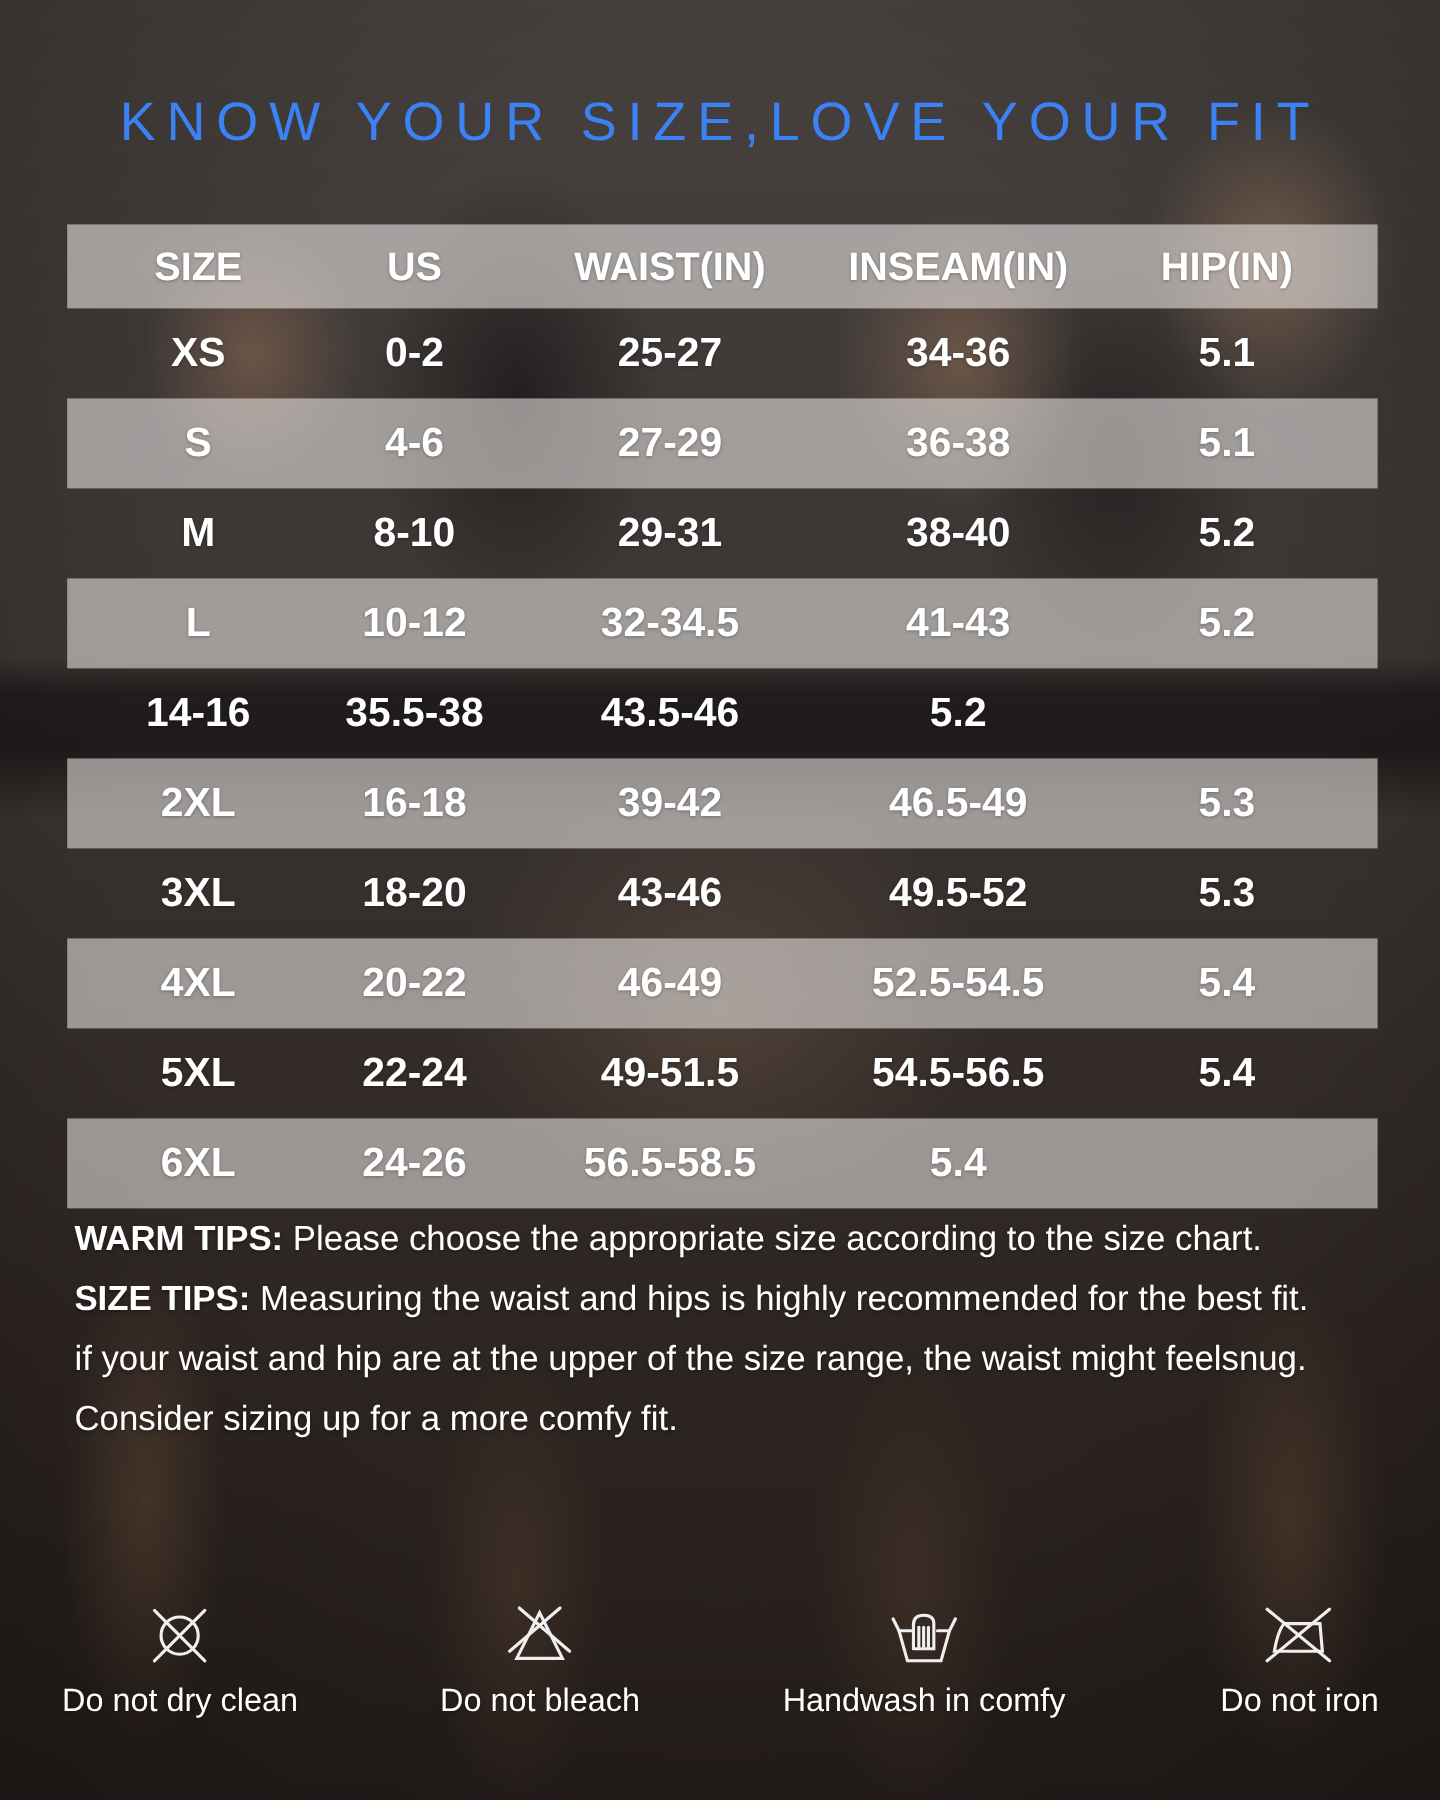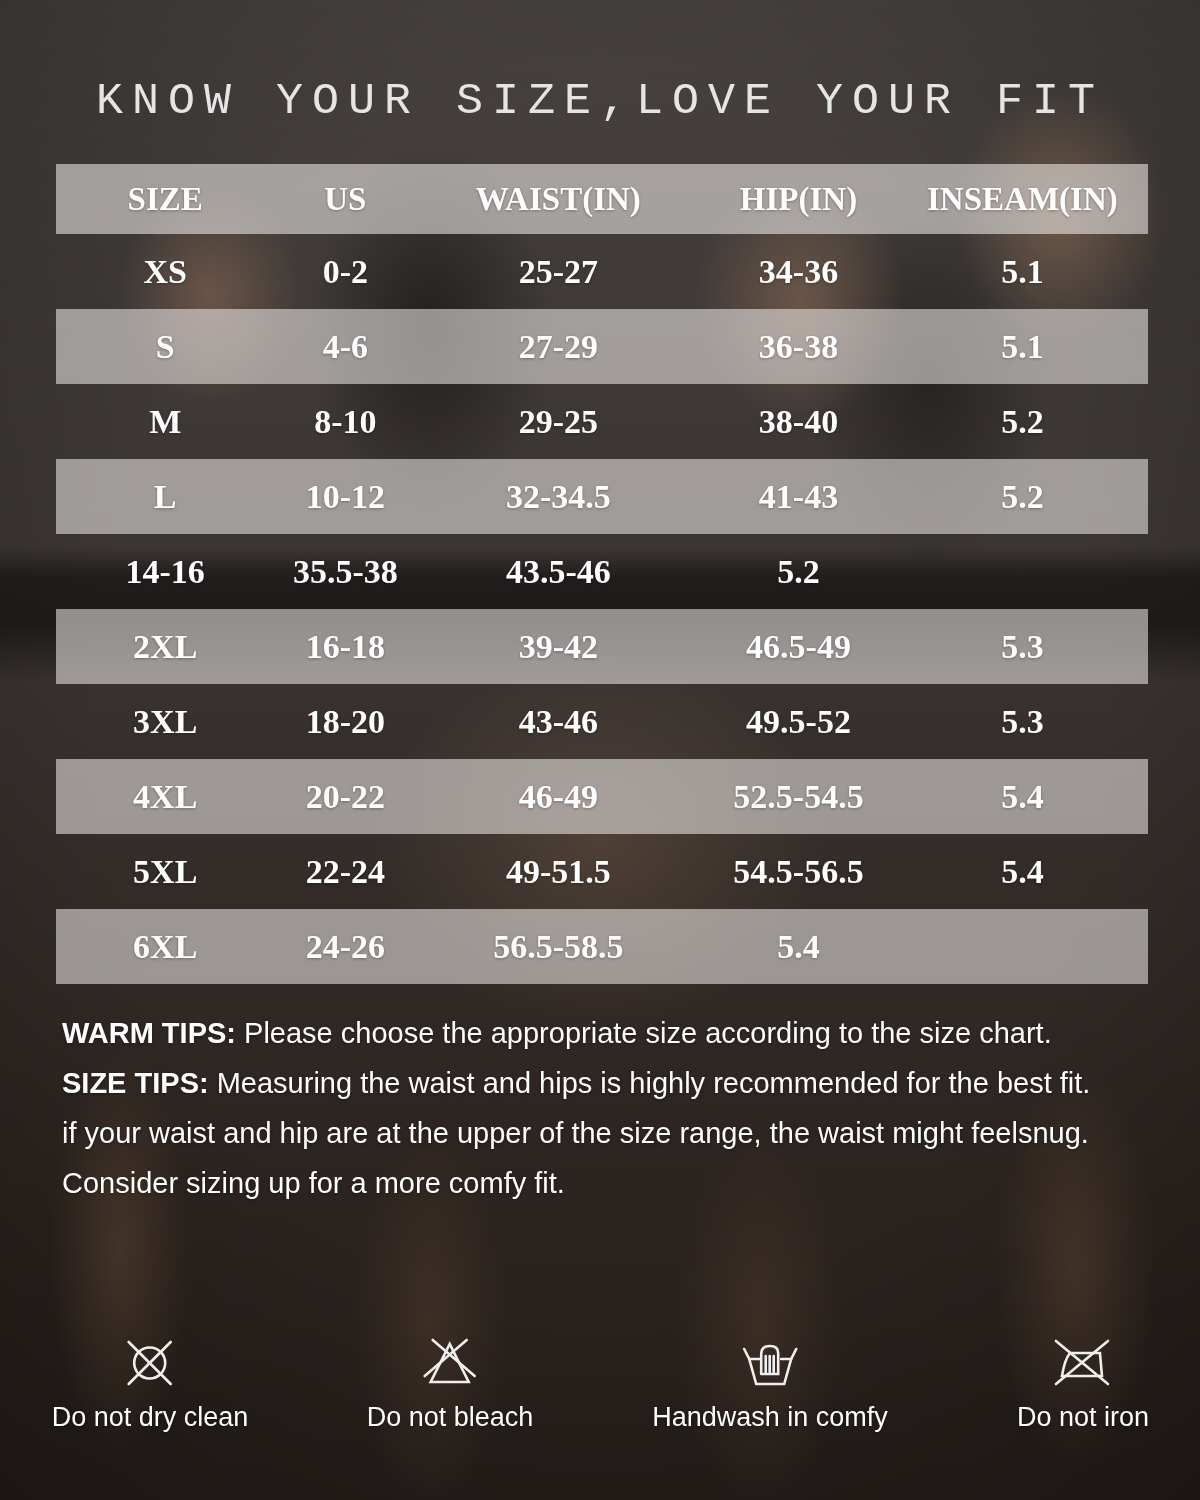--- a/index.html
+++ b/index.html
@@ -22,24 +22,24 @@
       radial-gradient(ellipse 110px 270px at 430px 1320px, rgba(118,86,60,0.26), rgba(118,86,60,0) 70%),
       radial-gradient(ellipse 120px 270px at 760px 1320px, rgba(118,86,60,0.24), rgba(118,86,60,0) 70%),
       radial-gradient(ellipse 115px 290px at 1075px 1265px, rgba(128,94,66,0.30), rgba(128,94,66,0) 70%),
       radial-gradient(ellipse 900px 1100px at 600px 700px, rgba(0,0,0,0) 55%, rgba(0,0,0,0.28) 100%),
       linear-gradient(180deg,#47423f 0%,#403b39 18%,#3a3432 40%,#332c29 58%,#2c2420 78%,#251e1b 100%);
   }
   
   .title{
     position:absolute;top:76px;left:0;width:100%;margin:0;
     text-align:center;font-size:45px;font-weight:300;letter-spacing:9px;
-    color:#e5e5e5;white-space:nowrap;font-family:Liberation Mono, monospace;
+    color:#3b82f6;white-space:nowrap;
   }
   
-  .chart{position:absolute;left:56px;top:164px;width:1092px;font-family:Liberation Serif, serif;}
+  .chart{position:absolute;left:56px;top:187px;width:1092px;}
   .grid-row{display:grid;grid-template-columns:20% 13% 26% 18% 23%;align-items:center;}
   .grid-row > div{text-align:center;}
   .chart-header{
     height:70px;background:rgba(244,241,239,0.56);
     font-size:33px;font-weight:700;text-shadow:0 1px 3px rgba(0,0,0,0.30);
   }
   .row{
     height:75px;font-size:34px;font-weight:700;
     text-shadow:0 1px 3px rgba(0,0,0,0.30);
   }
@@ -61,42 +61,42 @@
 <div class="stage">
   <div class="photo-bg"></div>
 
   <h1 class="title">KNOW YOUR SIZE,LOVE YOUR FIT</h1>
 
   <div class="chart">
     <div class="grid-row chart-header">
       <div>SIZE</div>
       <div>US</div>
       <div>WAIST(IN)</div>
+      <div>INSEAM(IN)</div>
       <div>HIP(IN)</div>
-      <div>INSEAM(IN)</div>
     </div>
     <div id="chart-rows">
         <div class="grid-row row">
           <div>XS</div>
           <div>0-2</div>
           <div>25-27</div>
           <div>34-36</div>
           <div>5.1</div>
         </div>
         <div class="grid-row row band">
           <div>S</div>
           <div>4-6</div>
           <div>27-29</div>
           <div>36-38</div>
           <div>5.1</div>
         </div>
         <div class="grid-row row">
           <div>M</div>
           <div>8-10</div>
-          <div>29-25</div>
+          <div>29-31</div>
           <div>38-40</div>
           <div>5.2</div>
         </div>
         <div class="grid-row row band">
           <div>L</div>
           <div>10-12</div>
           <div>32-34.5</div>
           <div>41-43</div>
           <div>5.2</div>
         </div>

